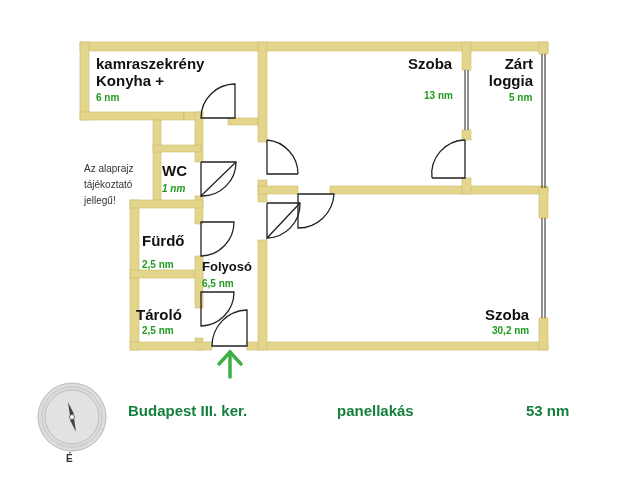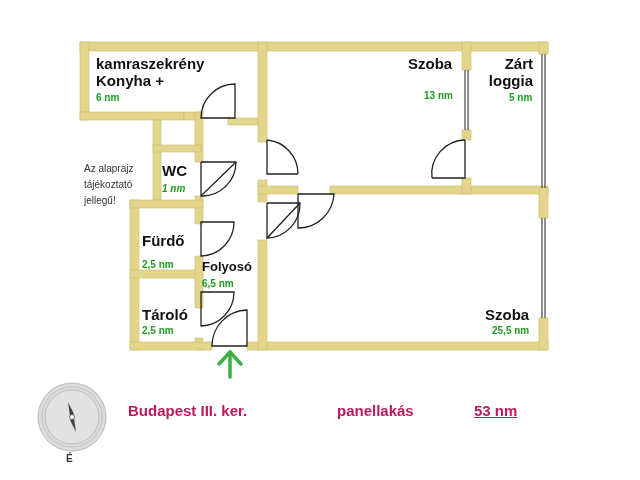--- a/index.html
+++ b/index.html
@@ -3,21 +3,21 @@
 <meta charset="utf-8">
 <style>
   html, body { margin:0; padding:0; background:#ffffff; }
   body { width:640px; height:480px; position:relative; overflow:hidden;
          font-family:"Liberation Sans", "DejaVu Sans", sans-serif; }
   .plan { position:absolute; left:0; top:0; width:640px; height:480px; }
   .lbl { position:absolute; font-weight:bold; color:#111; line-height:1.15; }
   .lbl.big { font-size:15px; }
   .area { position:absolute; font-weight:bold; color:#1f9a1f; font-size:10px; }
   .note { position:absolute; left:84px; top:136px; font-size:10px; color:#333; line-height:16px; font-weight:normal;margin-top:25px; }
-  .footer { position:absolute; top:402px; font-size:15px; font-weight:bold; color:#be185d; }
+  .footer { position:absolute; top:402px; font-size:15px; font-weight:bold; color:#15803d; }
   .compass { position:absolute; left:36px; top:381px; width:72px; height:72px; }
   .north { position:absolute; left:66px; top:453px; font-size:10px; font-weight:bold; color:#333; }
 </style>
 </head>
 <body>
 
 <svg class="plan" width="640" height="480" viewBox="0 0 640 480">
   <g fill="#e3d58c" stroke="#cbbb6a" stroke-width="0.6">
 
     <rect x="80" y="42" width="468" height="9"></rect>
@@ -108,37 +108,37 @@
 
 <div class="lbl big" style="left:162px;top:162px;">WC</div>
 <div class="area" style="left:162px;top:183px;font-style:italic;">1 nm</div>
 
 <div class="lbl big" style="left:142px;top:232px;">Fürdő</div>
 <div class="area" style="left:142px;top:259px;">2,5 nm</div>
 
 <div class="lbl" style="left:202px;top:260px;font-size:13px;">Folyosó</div>
 <div class="area" style="left:202px;top:278px;">6,5 nm</div>
 
-<div class="lbl big" style="left:142px;top:306px;text-align:center;">Tároló</div>
+<div class="lbl big" style="left:136px;top:306px;text-align:center;">Tároló</div>
 <div class="area" style="left:142px;top:325px;">2,5 nm</div>
 
 <div class="lbl big" style="left:485px;top:306px;">Szoba</div>
-<div class="area" style="left:492px;top:325px;">25,5 nm</div>
+<div class="area" style="left:492px;top:325px;">30,2 nm</div>
 
 <div class="note">
   <div>Az alaprajz</div>
   <div>tájékoztató</div>
   <div>jellegű!</div>
 </div>
 
 <svg class="compass" viewBox="0 0 72 72">
   <circle cx="36" cy="36" r="34" fill="#dcdcdc" stroke="#bbb" stroke-width="1"></circle>
   <circle cx="36" cy="36" r="30" fill="none" stroke="#aaa" stroke-width="0.8" stroke-dasharray="1.5 1"></circle>
   <circle cx="36" cy="36" r="27" fill="#e2e2e2" stroke="#b5b5b5" stroke-width="0.8"></circle>
   <polygon points="32,21 38,33 34,35" fill="#444"></polygon>
   <polygon points="40,51 34,39 38,37" fill="#444"></polygon>
   <circle cx="36" cy="36" r="2.5" fill="#fff" stroke="#444" stroke-width="0.8"></circle>
 </svg>
 <div class="north">É</div>
 
 <div class="footer" style="left:128px;">Budapest III. ker.</div>
 <div class="footer" style="left:337px;">panellakás</div>
-<div class="footer" style="left:474px;text-decoration:underline;">53 nm</div>
+<div class="footer" style="left:526px;">53 nm</div>
 
 </body></html>

